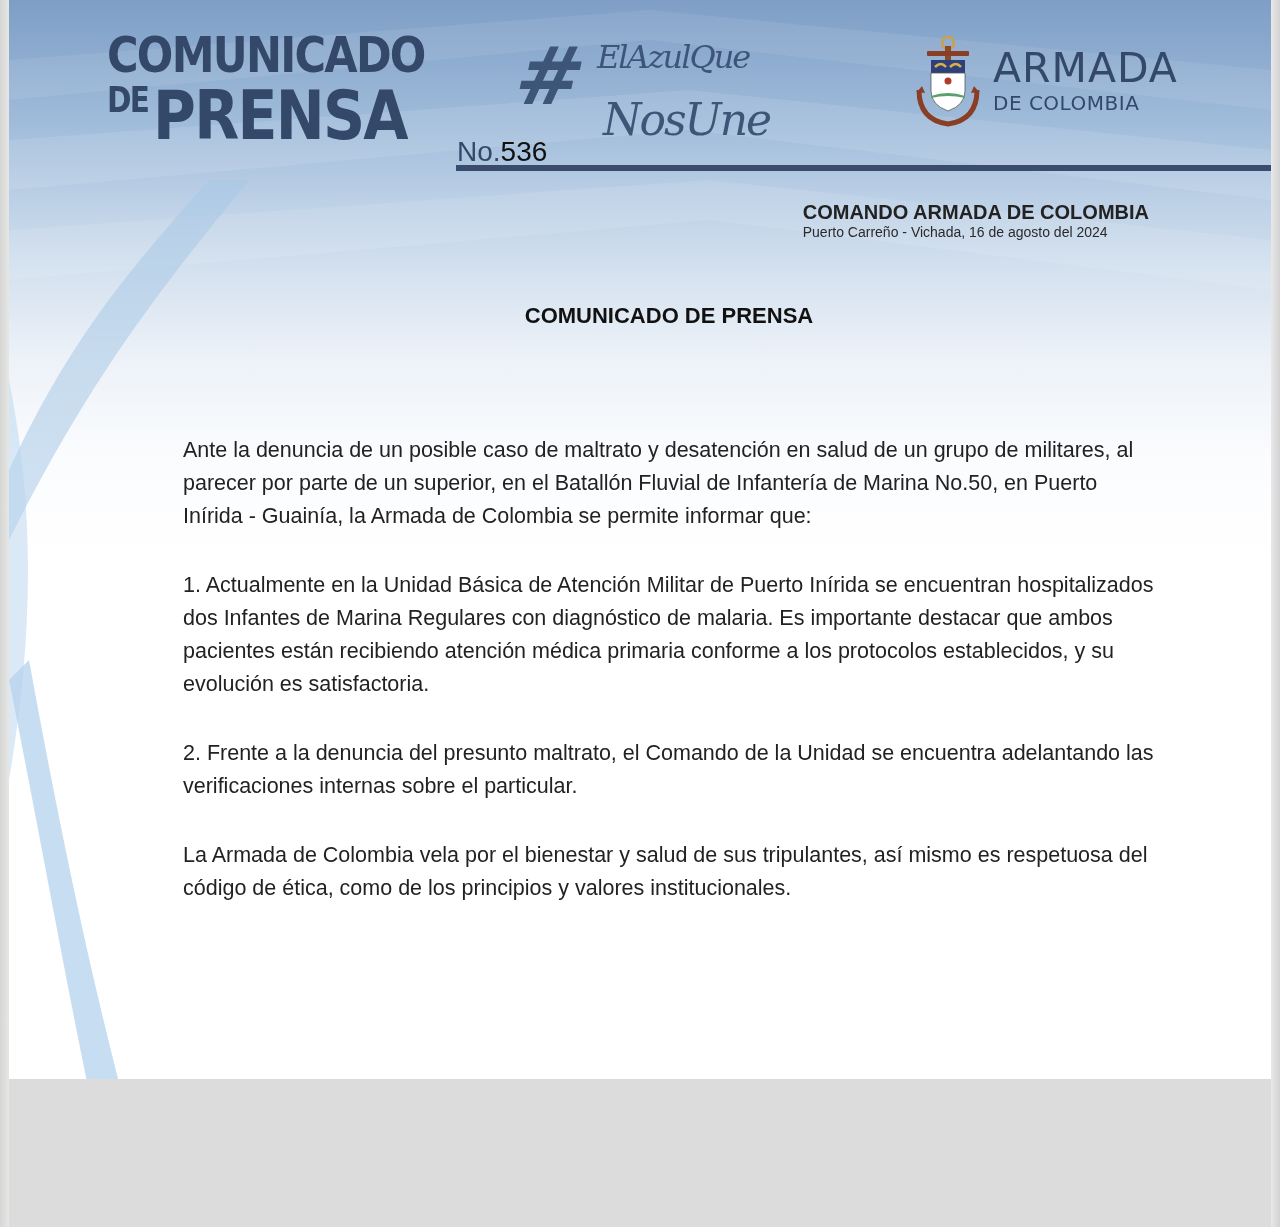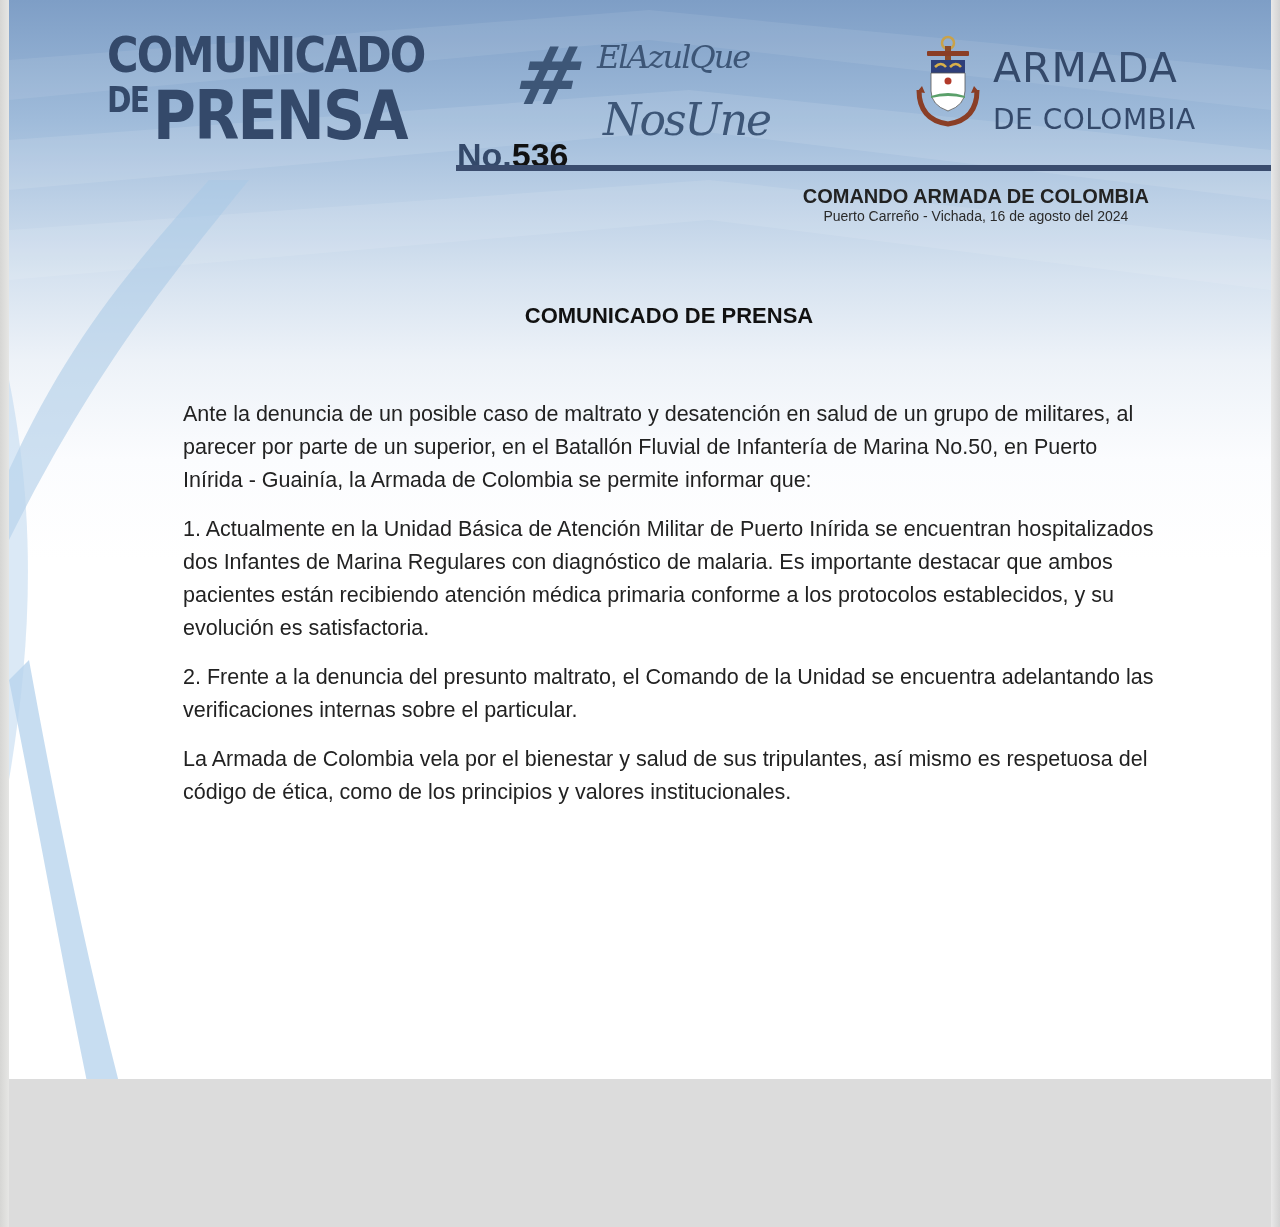--- a/index.html
+++ b/index.html
@@ -43,51 +43,51 @@
 
     .hashtag {
       position: absolute; left: 508px; top: 38px; color: #3d5677;
       font-family: "DejaVu Serif", serif; font-style: italic; line-height: 0.95;
     }
     .hashtag .hash { position: absolute; left: 0; top: 0; font-size: 80px; font-weight: bold; transform: skewX(-12deg); }
     .hashtag .t1 { position: absolute; left: 80px; top: 4px; font-size: 32px; white-space: nowrap; letter-spacing: -2px; }
     .hashtag .t2 { position: absolute; left: 86px; top: 61px; font-size: 44px; white-space: nowrap; letter-spacing: -2px; }
 
     .number {
-      position: absolute; left: 448px; top: 138px; font-weight: bold; font-size: 34px; line-height: 1;
+      position: absolute; left: 448px; top: 138px; font-weight: normal; font-size: 28px; line-height: 1;
     }
     .number .no { color: #34496a; }
     .number .val { color: #111; }
     .rule {
       position: absolute; left: 447px; top: 165px; width: 816px; height: 6px; background: #3a4c6e;
     }
 
     .logo { position: absolute; left: 906px; top: 34px; width: 66px; height: 94px; }
     .brand {
       position: absolute; left: 984px; top: 48px; color: #34496a; font-family: "DejaVu Sans", sans-serif;
       line-height: 1;
     }
     .brand .b1 { display: block; font-size: 41px; letter-spacing: 1px; }
-    .brand .b2 { display: block; font-size: 28px; letter-spacing: 0.5px; margin-top: 17px; }
+    .brand .b2 { display: block; font-size: 20px; letter-spacing: 0.5px; margin-top: 4px; }
 
     .sender {
-      position: absolute; right: 122px; top: 184px; text-align: center; line-height: 1.2;
+      position: absolute; right: 122px; top: 200px; text-align: left; line-height: 1.2;
     }
     .sender .org { display: block; font-weight: bold; font-size: 20px; color: #222; }
     .sender .place { display: block; font-size: 14px; color: #2a2a2a; }
 
     .doc-title {
       position: absolute; left: 0; width: 1320px; top: 303px; text-align: center;
       font-weight: bold; font-size: 22px; color: #111;
     }
 
     .body {
       position: absolute; left: 174px; top: 398px; width: 980px; color: #222; font-size: 21.5px; line-height: 33px;
     }
-    .body p { margin-bottom: 16px; }
+    .body p { margin-bottom: 16px; margin-top: 36px; }
   </style>
 </head>
 <body>
 
 <div class="frame-left"></div>
 
 <div class="page">
 
   <svg class="chev" viewBox="0 0 1262 330" preserveAspectRatio="none">
     <polygon points="0,60 640,10 1262,70 1262,110 640,40 0,100" fill="#ffffff" opacity="0.08"></polygon>

